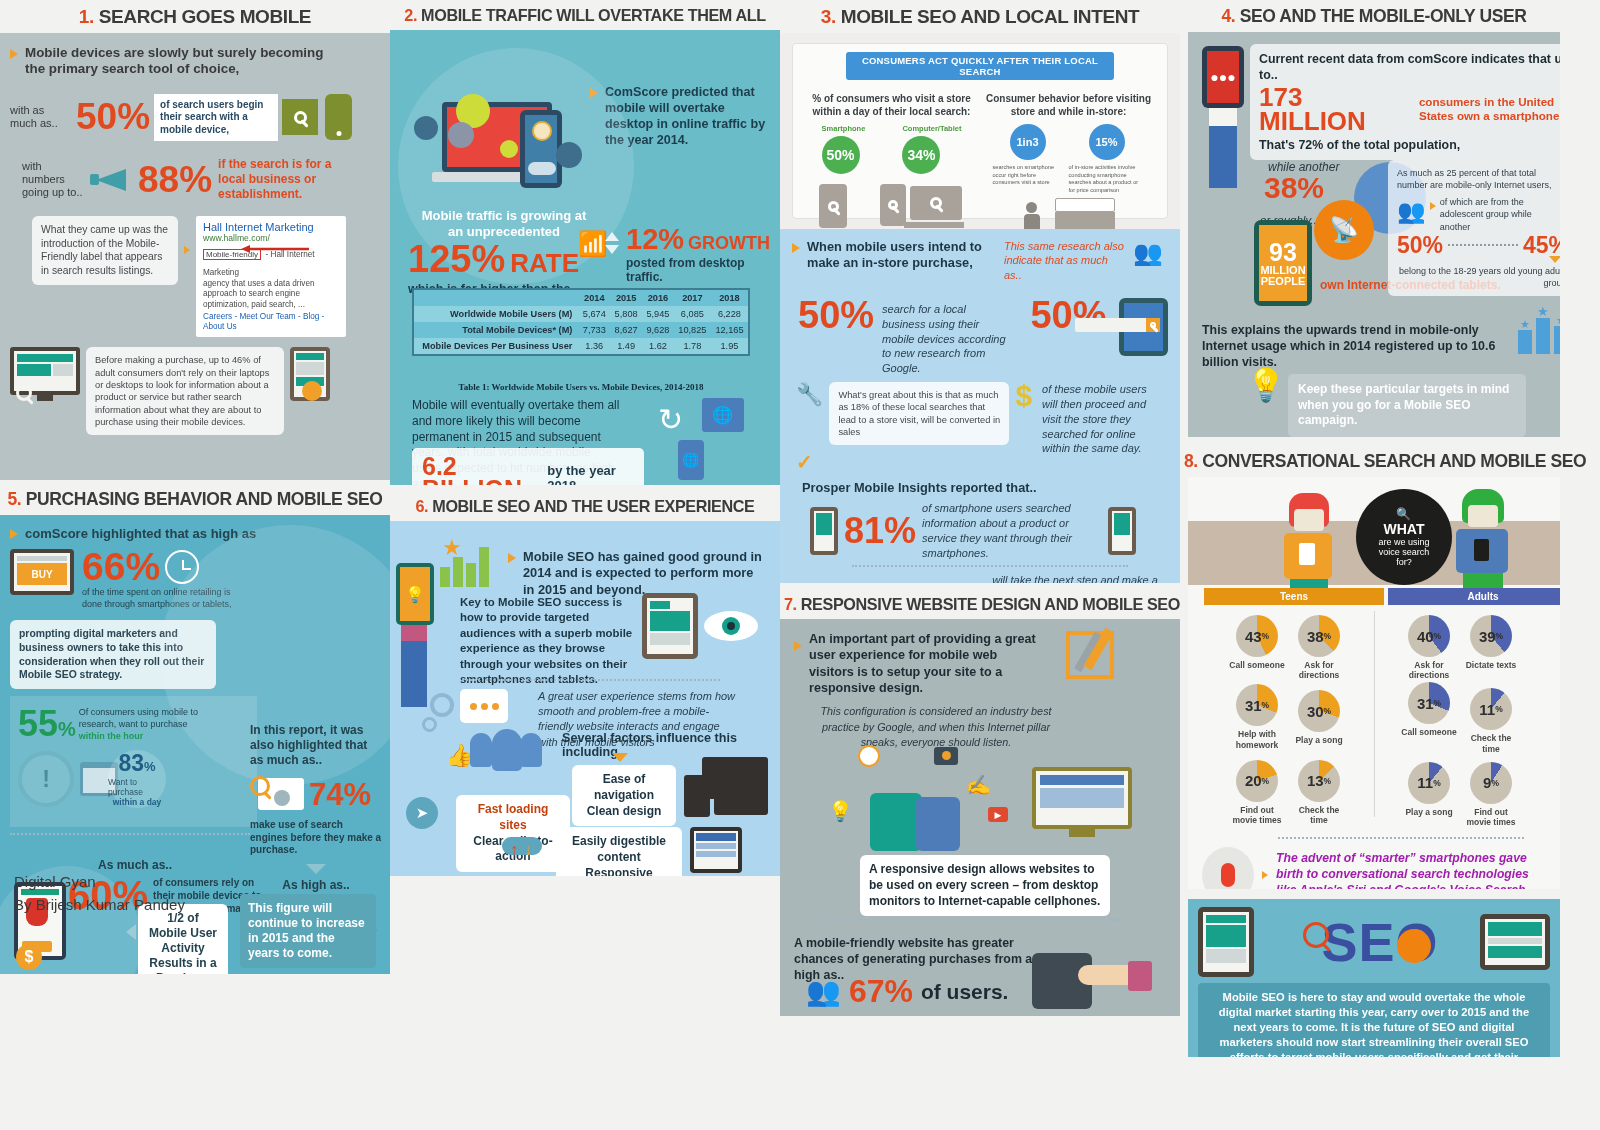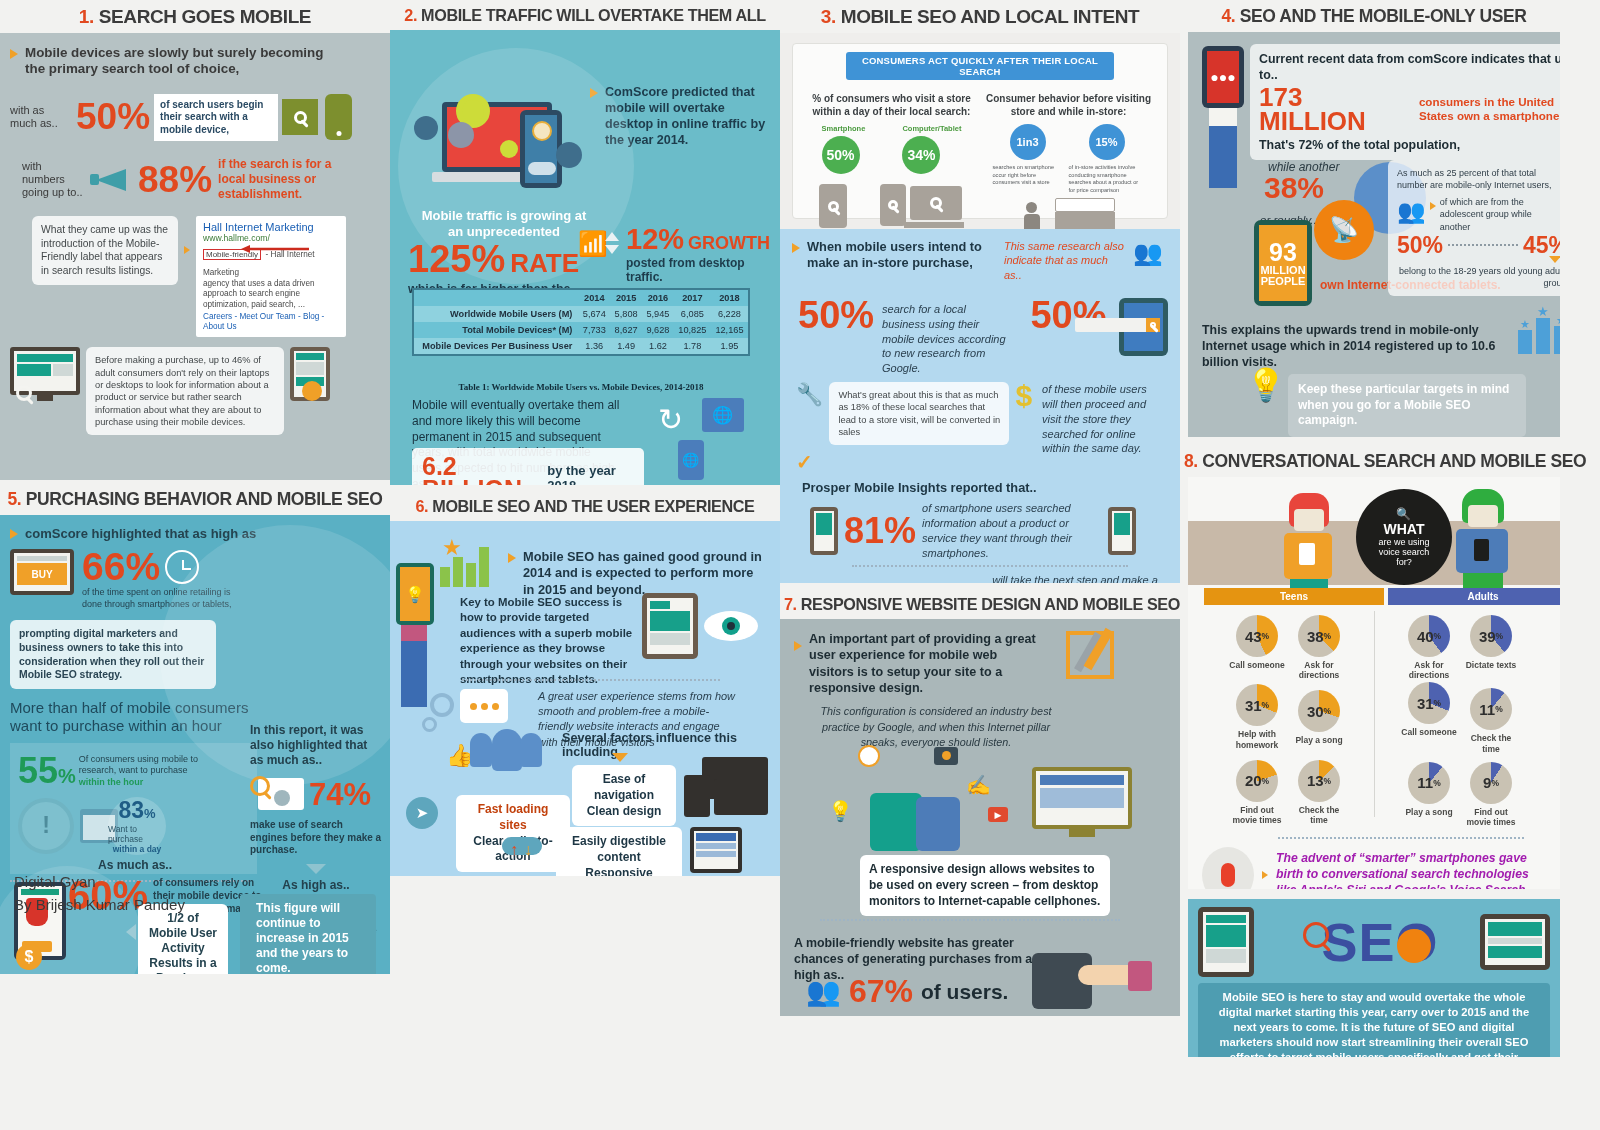--- a/index.html
+++ b/index.html
@@ -217,21 +217,20 @@
             <div style="position:absolute;left:50%;top:8px;width:2px;height:10px;background:#fff;"></div>
             <div style="position:absolute;left:50%;top:16px;width:9px;height:2px;background:#fff;"></div>
           </div>
         </div>
         <div class="t9" style="width:150px;color:#254451;line-height:1.3;margin-top:2px;">of the time spent on online retailing is done through smartphones or tablets,</div>
       </div>
     </div>
 
     <div class="callout" style="width:206px;margin-top:10px;font-size:10.4px;font-weight:bold;color:#2b4654;">prompting digital marketers and business owners to take this into consideration when they roll out their Mobile SEO strategy.</div>
 
-    <div style="margin-top:10px;font-size:15px;color:#1f4a5c;width:250px;line-height:1.22;">More than half of mobile consumers want to purchase within an hour</div>
 
     <div style="margin-top:7px;width:247px;height:131px;background:rgba(255,255,255,.14);padding:7px 8px;position:relative;">
       <div class="row" style="gap:3px;align-items:flex-start;">
         <div class="row" style="align-items:baseline;">
           <span class="b green" style="font-size:36px;">55</span>
           <span class="b green" style="font-size:20px;">%</span>
         </div>
         <div style="margin-top:4px;">
           <div class="t9" style="width:136px;color:#244550;line-height:1.3;">Of consumers using mobile to research, want to purchase</div>
           <div class="t9 b green">within the hour</div>
@@ -291,21 +290,21 @@
         <div style="background:#f7f7f3;height:100%;padding:3px;position:relative;">
           <div style="background:#1aa07f;height:6px;"></div>
           <div style="position:absolute;left:8px;top:12px;width:22px;height:28px;background:#d7342a;border-radius:4px 4px 9px 9px;"></div>
           <div style="position:absolute;left:4px;bottom:4px;width:30px;height:11px;background:#f0a028;border-radius:2px;"></div>
         </div>
       </div>
       <div style="position:absolute;left:126px;top:68px;width:0;height:0;border-top:8px solid transparent;border-bottom:8px solid transparent;border-right:10px solid #9ecbd6;"></div>
       <div class="callout solidw" style="position:absolute;left:138px;top:48px;width:90px;text-align:center;">
         <span class="b" style="font-size:12px;color:#24434f;line-height:1.25;display:block;">1/2 of Mobile User Activity Results in a Purchase</span>
       </div>
-      <div style="position:absolute;left:240px;top:38px;width:136px;background:#5aa6b6;border-radius:4px;padding:7px 16px;">
+      <div style="position:absolute;left:240px;top:38px;width:136px;background:#5aa6b6;border-radius:4px;padding:7px 8px;">
         <span class="b white t12" style="line-height:1.25;display:block;">This figure will continue to increase in 2015 and the years to come.</span>
       </div>
       <div style="position:absolute;left:16px;top:88px;width:26px;height:26px;border-radius:50%;background:#f0a028;color:#fff;font-weight:bold;font-size:16px;display:flex;align-items:center;justify-content:center;">$</div>
     </div>
   </div>
 
   <div class="footer">
     <div>Digital Gyan</div>
     <div>By Brijesh Kumar Pandey</div>
   </div>

